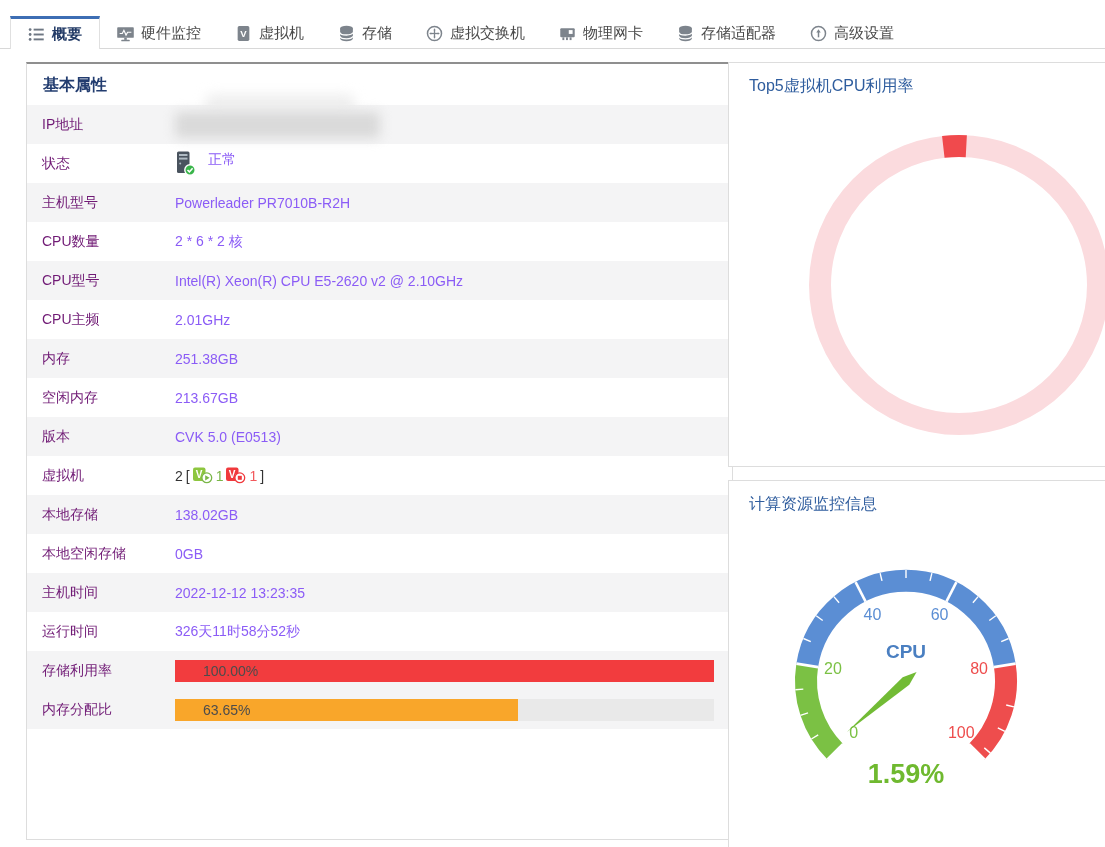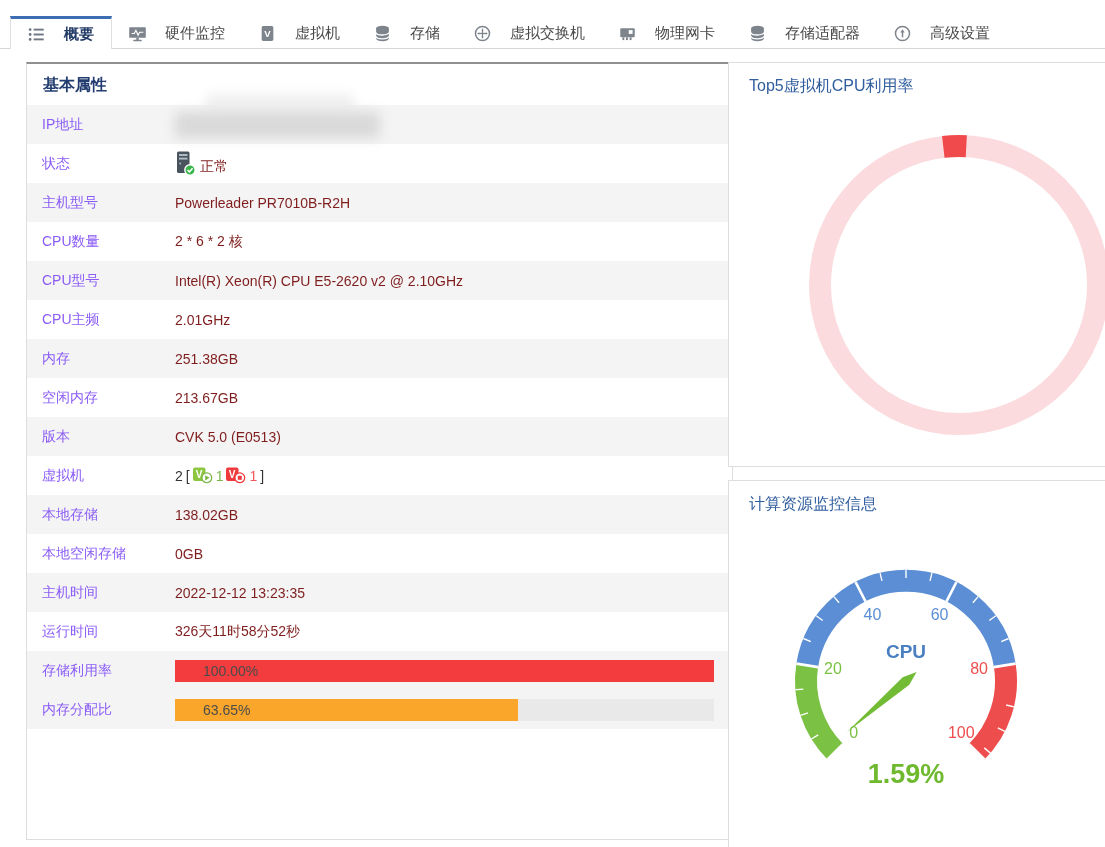--- a/index.html
+++ b/index.html
@@ -3,41 +3,41 @@
 <meta charset="utf-8">
 <style>
   * { margin:0; padding:0; box-sizing:border-box; }
   html,body { background:#fff; }
   body { font-family:"Liberation Sans","DejaVu Sans",sans-serif; }
   .screen { position:relative; width:1105px; height:847px; overflow:hidden; background:#fff; }
 
   
   .tabbar { position:absolute; top:0; left:0; width:1105px; height:49px;
             display:flex; align-items:stretch; border-bottom:1px solid #d8d8d8; background:#fff; }
-  .tab { display:flex; align-items:center; gap:19px; padding:0 17px; margin-top:16px;
+  .tab { display:flex; align-items:center; gap:7px; padding:0 17px; margin-top:16px;
          font-size:15px; color:#4a4a4a; cursor:pointer; white-space:nowrap; border-top:3px solid transparent; }
   .tab.active { background:#fff; border-top:3px solid #3d6eb4; border-left:1px solid #e0e0e0;
                 border-right:1px solid #e0e0e0; margin-bottom:-1px; color:#223a66; font-weight:bold; }
   .tab:first-child { margin-left:10px; }
   .ticon { display:inline-flex; width:17px; height:17px; }
   .ticon svg { width:17px; height:17px; }
 
   
   .panel { position:absolute; background:#fff; border:1px solid #ddd; }
   .panel-left { left:26px; top:62px; width:707px; height:778px; border-top:2px solid #8f8f8f; }
   .panel-r1 { left:728px; top:62px; width:392px; height:405px; }
   .panel-r2 { left:728px; top:480px; width:392px; height:400px; }
   .ptitle { padding:11px 16px 9px 16px; font-size:16px; color:#223c6f; font-weight:bold; }
   .ptitle2 { padding:13px 20px 9px 20px; font-size:16px; color:#2f5d9e; }
 
   
   .trow { display:flex; align-items:center; height:39px; font-size:14px; }
   .trow.alt { background:#f4f4f5; }
-  .tlabel { width:148px; padding-left:15px; color:#8b5cf6; flex:none; }
-  .tvalue { color:#7f1d1d; display:flex; align-items:flex-end; gap:4px; }
+  .tlabel { width:148px; padding-left:15px; color:#701a75; flex:none; }
+  .tvalue { color:#8b5cf6; display:flex; align-items:flex-start; gap:12px; }
 
   .redacted-wrap { position:relative; width:230px; height:34px; }
   .redacted-blob { position:absolute; left:0; top:4px; width:205px; height:26px;
                    background:#d9d9d9; border-radius:4px; filter:blur(6px); }
   .redacted-blob2 { position:absolute; left:30px; top:-14px; width:150px; height:18px;
                     background:#efefef; border-radius:8px; filter:blur(6px); }
 
   .vmline { display:flex; align-items:center; gap:3px; color:#333; }
   .vmbadge { position:relative; width:20px; height:17px; display:inline-block; }
   .vmbadge svg { position:absolute; left:0; top:0; }

